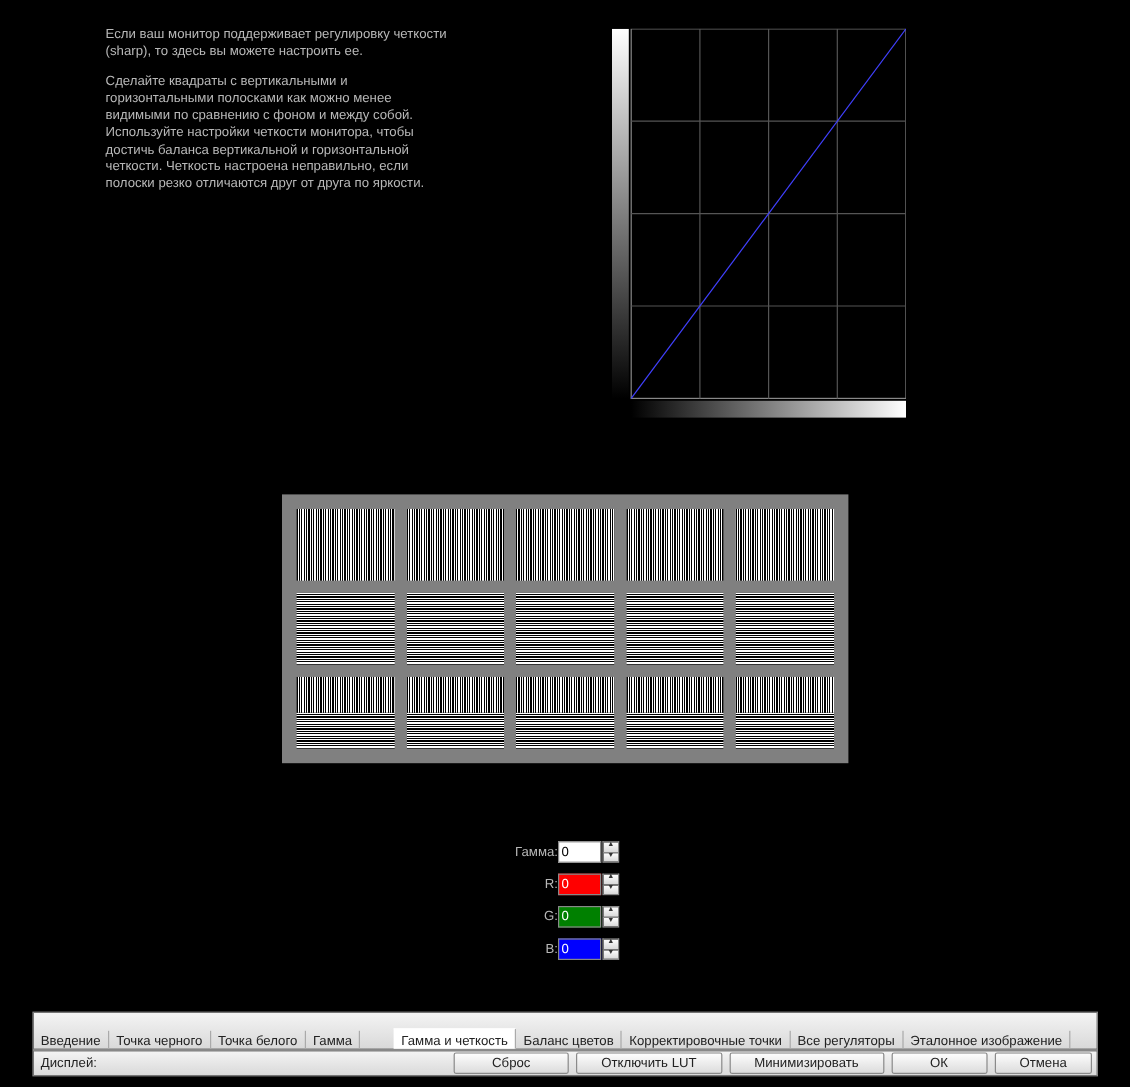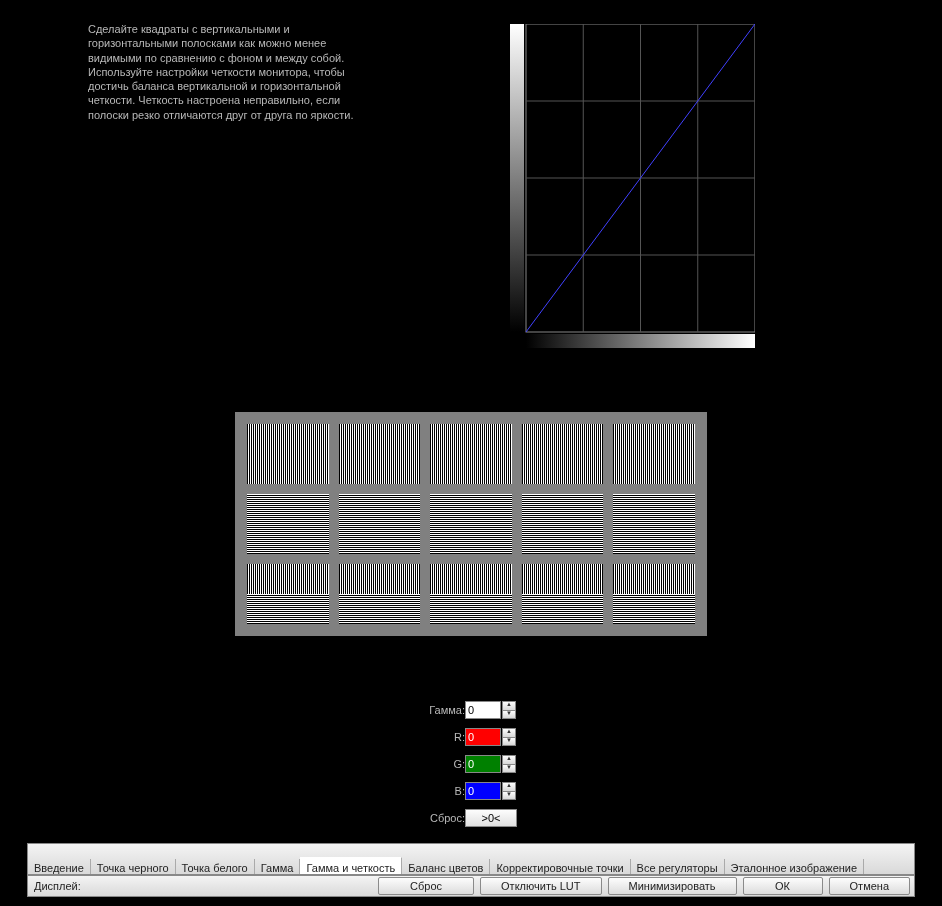--- a/index.html
+++ b/index.html
@@ -139,20 +139,21 @@
     padding: 3px 6px 0 6px;
     border-right: 1px solid #aaa;
     cursor: pointer;
     white-space: nowrap;
   }
   .tab.active {
     background: #fff;
     border-top: 1px solid #fff;
     margin-top: -1px;
     padding-top: 4px;
+    margin-left: 28px;
   }
 
   .bottom-bar {
     position: absolute;
     bottom: 9px;
     left: 27px;
     right: 27px;
     height: 22px;
     background: linear-gradient(#f4f4f4,#d9d9d9);
     border: 1px solid #888;
@@ -190,20 +191,21 @@
     cursor: pointer;
     font-family: inherit;
     color: #222;
   }
   .bar-btn.wide { min-width: 96px; }
 </style>
 </head>
 <body>
 
 <div class="instructions">
+  <p>Если ваш монитор поддерживает регулировку четкости (sharp), то здесь вы можете настроить ее.</p>
   <p>Сделайте квадраты с вертикальными и горизонтальными полосками как можно менее видимыми по сравнению с фоном и между собой. Используйте настройки четкости монитора, чтобы достичь баланса вертикальной и горизонтальной четкости. Четкость настроена неправильно, если полоски резко отличаются друг от друга по яркости.</p>
 </div>
 
 <div class="gamma-chart">
   <svg width="245" height="325" viewBox="0 0 245 325">
 
     <defs>
       <linearGradient id="vgrad" x1="0" y1="1" x2="0" y2="0">
         <stop offset="0%" stop-color="#000"></stop>
         <stop offset="100%" stop-color="#fff"></stop>
@@ -321,24 +323,20 @@
   <div class="ctrl-row">
     <span class="ctrl-label">B:</span>
     <div class="ctrl-input-wrap">
       <input class="ctrl-input blue" value="0" style="">
       <div class="spinner">
         <div class="spin-btn">▲</div>
         <div class="spin-btn">▼</div>
       </div>
     </div>
   </div>
-  <div class="ctrl-row">
-    <span class="ctrl-label">Сброс:</span>
-    <button class="reset-btn">&gt;0&lt;</button>
-  </div>
 </div>
 
 <div class="tab-bar">
   <div class="tab">Введение</div>
   <div class="tab">Точка черного</div>
   <div class="tab">Точка белого</div>
   <div class="tab">Гамма</div>
   <div class="tab active">Гамма и четкость</div>
   <div class="tab">Баланс цветов</div>
   <div class="tab">Корректировочные точки</div>

